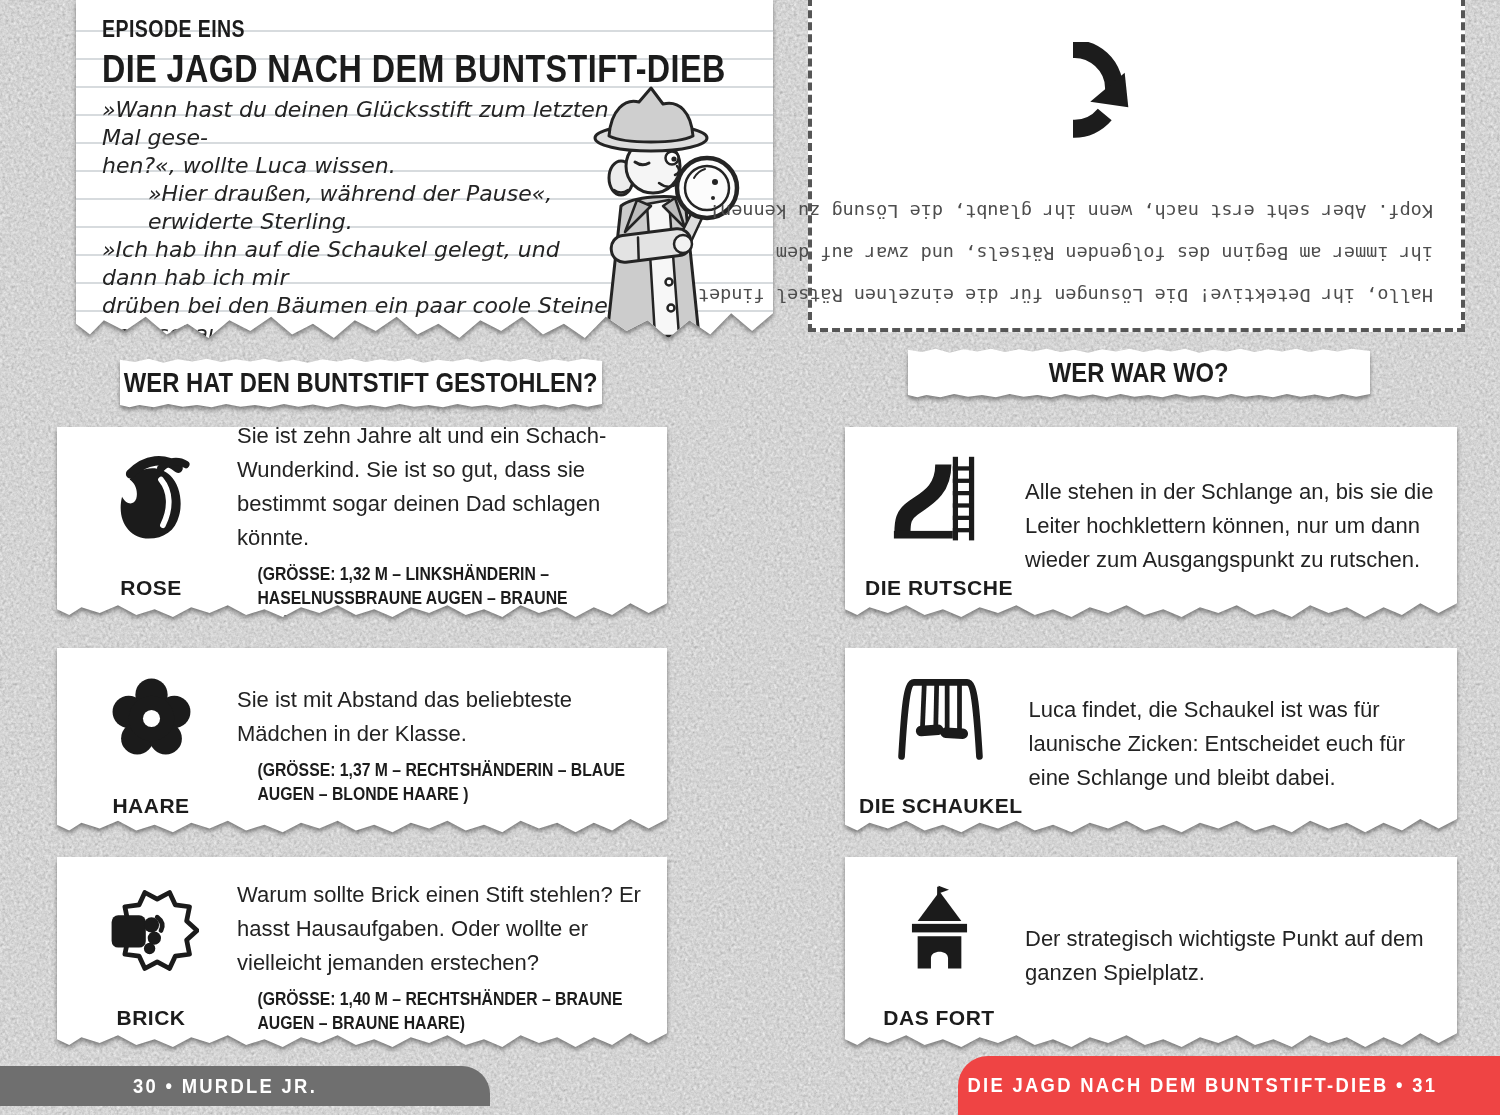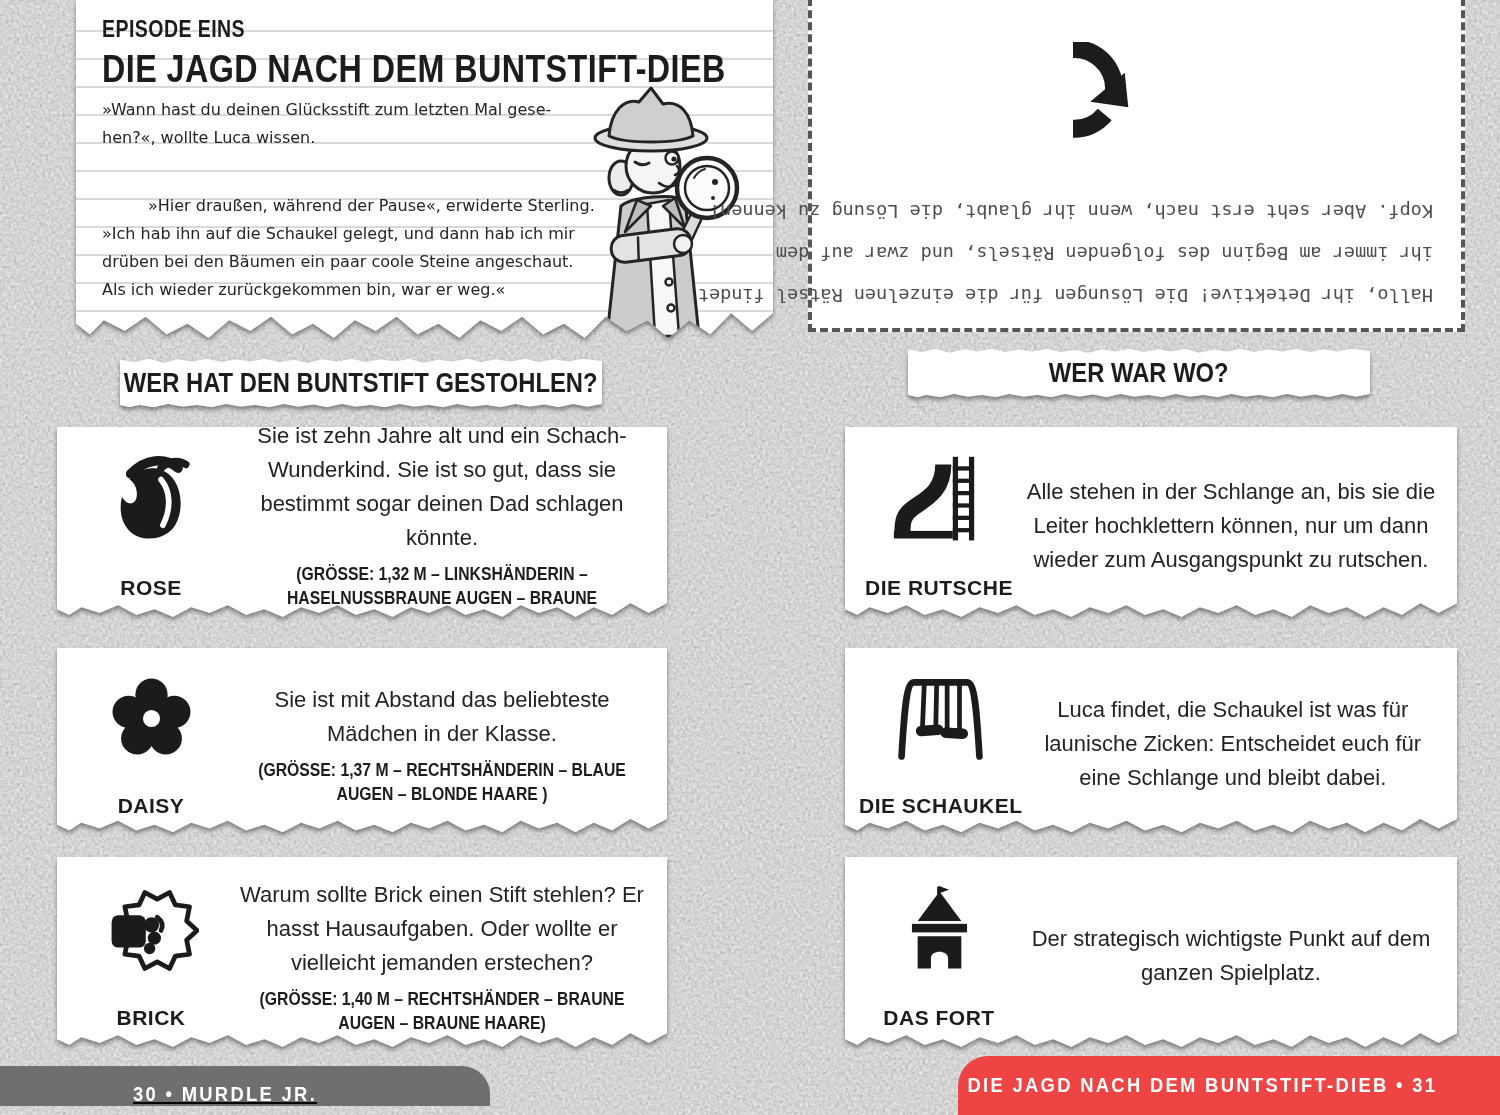--- a/index.html
+++ b/index.html
@@ -16,55 +16,55 @@
   .pageL-wrap{left:55px;top:0;width:697px;height:352px;padding-left:21px;}
   .pageL{position:relative;width:100%;height:100%;
     background-color:#ffffff;
     background-image:repeating-linear-gradient(to bottom,rgba(0,0,0,0) 0 26px,#d7dbde 26px 28px);
     background-position:0 4px;}
   .kicker{position:absolute;left:26px;top:16px;font-size:23px;font-weight:700;color:#1c1c1c;
     transform:scaleX(.85);transform-origin:left center;letter-spacing:.5px;white-space:nowrap;}
   .title{position:absolute;left:26px;top:48px;font-size:38px;font-weight:700;color:#1c1c1c;
     transform:scaleX(.85);transform-origin:left center;letter-spacing:.5px;white-space:nowrap;}
   .story{position:absolute;left:26px;top:96px;width:512px;font-family:"DejaVu Sans",sans-serif;
-    font-size:16px;line-height:28px;color:#242424;}
-  .story .ind{padding-left:46px;margin-top:40px;}
+    font-size:22px;line-height:28px;color:#242424;font-style:italic;}
+  .story .ind{padding-left:46px;}
   .detective{position:absolute;left:505px;top:86px;width:160px;height:252px;}
 
   
   .strip{width:100%;height:100%;background:#fff;display:flex;align-items:center;justify-content:center;}
   .stripL-wrap{left:120px;top:354px;width:482px;height:58px;}
   .stripR-wrap{left:908px;top:344px;width:462px;height:58px;}
   .striptext{display:inline-block;transform:scaleX(.85);font-size:28px;font-weight:700;color:#1c1c1c;white-space:nowrap;}
 
   
   .card{width:100%;height:100%;background:#fff;display:flex;align-items:center;padding:0 14px;box-sizing:border-box;}
   .cardL1{left:57px;top:427px;width:610px;height:198px;}
   .cardL2{left:57px;top:648px;width:610px;height:192px;}
   .cardL3{left:57px;top:857px;width:610px;height:198px;}
   .cardR1{left:845px;top:427px;width:612px;height:198px;}
   .cardR2{left:845px;top:648px;width:612px;height:192px;}
   .cardR3{left:845px;top:857px;width:612px;height:198px;}
   .fig{flex:0 0 160px;display:flex;flex-direction:column;align-items:center;justify-content:center;gap:20px;}
   .fig svg{width:95px;height:95px;}
   .fname{margin-top:8px;font-size:21px;font-weight:700;color:#1c1c1c;letter-spacing:.5px;white-space:nowrap;}
-  .cbody{flex:1;text-align:center;padding:0 6px;}
+  .cbody{flex:1;padding:0 6px;}
   .desc{font-size:22px;line-height:34px;color:#232323;}
   .stats{margin-top:7px;}
   .stats span{display:inline-block;transform:scaleX(.9);font-size:17.5px;line-height:24px;font-weight:700;color:#1c1c1c;}
 
   
   .solution-box{left:808px;top:-14px;width:657px;height:346px;background:#fff;border:4px dashed #565656;box-sizing:border-box;}
   .rotate-wrap{position:absolute;left:261px;top:52px;width:136px;height:136px;}
   .note{position:absolute;left:28px;right:28px;top:200px;transform:rotate(180deg);
     font-family:"DejaVu Sans Mono",monospace;font-size:18.5px;line-height:42px;color:#4d4d4d;text-align:center;white-space:nowrap;}
 
   
   .tabL{left:0;top:1066px;width:490px;height:40px;background:#6f6f6f;border-radius:0 28px 0 0;
-    display:flex;align-items:flex-end;padding-left:125px;box-sizing:border-box;text-decoration:underline;}
+    display:flex;align-items:center;padding-left:125px;box-sizing:border-box;}
   .tabR{left:958px;top:1056px;width:542px;height:59px;background:#ef4444;border-radius:30px 0 0 0;
     display:flex;align-items:center;justify-content:flex-end;padding-right:42px;box-sizing:border-box;}
   .tabtext{display:inline-block;transform:scaleX(.92);transform-origin:center;color:#ffffff;
     font-size:20px;font-weight:700;letter-spacing:2.5px;white-space:nowrap;}
 </style>
 </head>
 <body>
 
 <div id="stage">
 
@@ -177,21 +177,21 @@
           <g fill="#1b1b1b">
             <circle cx="50" cy="25" r="17"></circle>
             <circle cx="26" cy="43" r="17"></circle>
             <circle cx="74" cy="43" r="17"></circle>
             <circle cx="35" cy="71" r="17"></circle>
             <circle cx="65" cy="71" r="17"></circle>
             <circle cx="50" cy="50" r="24"></circle>
           </g>
           <circle cx="50" cy="50" r="9" fill="#ffffff"></circle>
         </svg>
-        <div class="fname">DAISY</div>
+        <div class="fname">HAARE</div>
       </div>
       <div class="cbody">
         <div class="desc">Sie ist mit Abstand das beliebteste Mädchen in der Klasse.</div>
         <div class="stats"><span>(GRÖSSE: 1,37 M – RECHTSHÄNDERIN – BLAUE AUGEN – BLONDE HAARE )</span></div>
       </div>
     </div>
   </div>
 
   <div class="abs torn cardL3">
     <div class="card tear-b">

